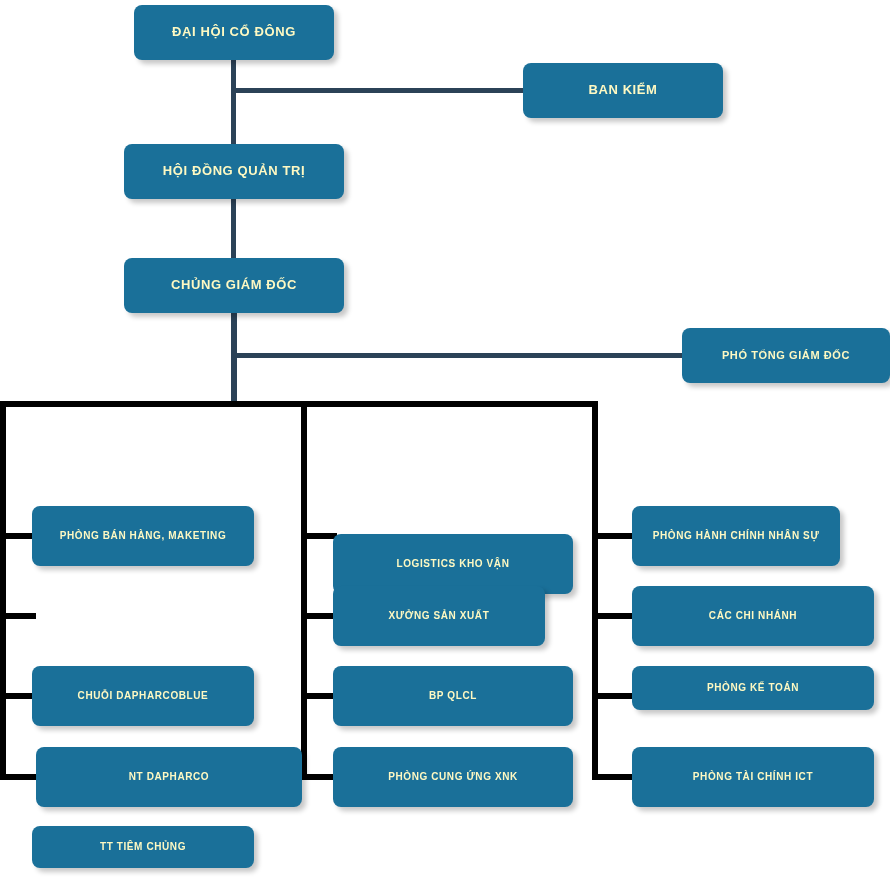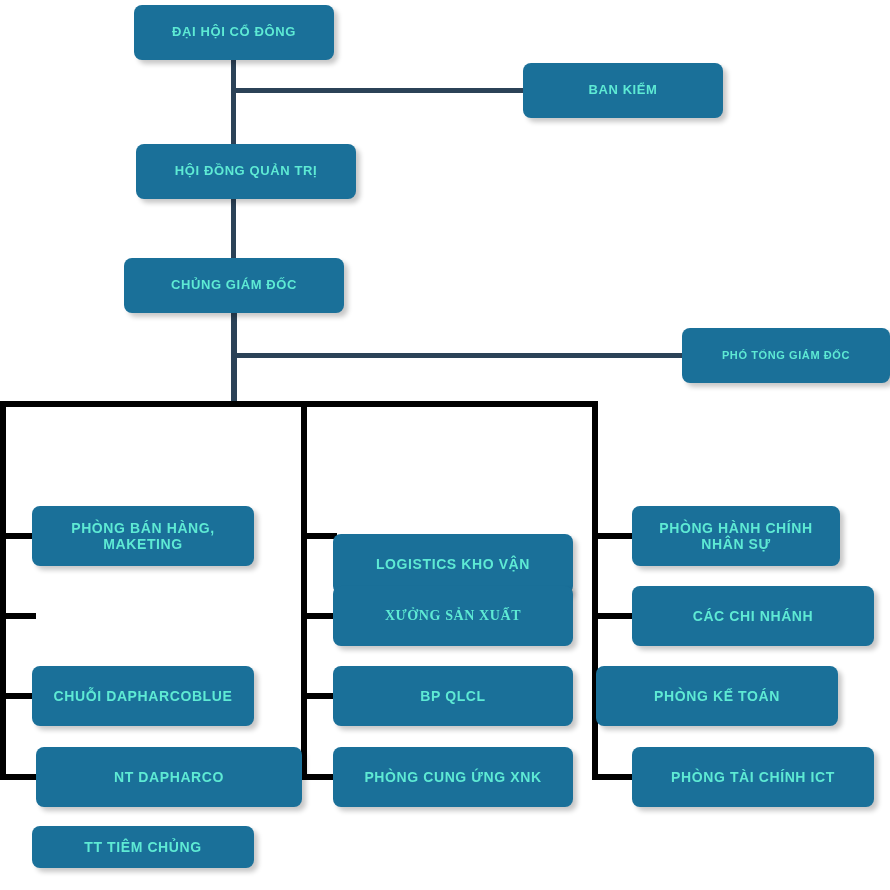--- a/index.html
+++ b/index.html
@@ -15,35 +15,35 @@
     width: 890px;
     height: 890px;
     background: #ffffff;
     overflow: hidden;
   }
   .node {
     position: absolute;
     box-sizing: border-box;
     background: #1a7099;
     border-radius: 8px;
-    color: #5eead4;
+    color: #fef9c3;
     display: flex;
     align-items: center;
     justify-content: center;
     text-align: center;
     font-weight: bold;
     letter-spacing: 0.6px;
     line-height: 1.15;
     box-shadow: 4px 4px 5px rgba(0,0,0,0.22);
     padding: 2px 8px;
     z-index: 5;
   }
   .node.top-level { font-size: 13px; }
   .node.mid-level { font-size: 11px; }
-  .node.leaf      { font-size: 14px; }
+  .node.leaf      { font-size: 10px; }
 
   
   .conn {
     position: absolute;
     z-index: 1;
   }
   .conn.navy  { background: #2b4257; }
   .conn.black { background: #000000; }
 </style>
 </head>
@@ -81,34 +81,34 @@
 
   <div class="conn black" style="left:592px; top:533px; width:44px; height:6px;"></div>
   <div class="conn black" style="left:592px; top:613px; width:44px; height:6px;"></div>
   <div class="conn black" style="left:592px; top:693px; width:44px; height:6px;"></div>
   <div class="conn black" style="left:592px; top:774px; width:44px; height:6px;"></div>
 
   <div class="node top-level" style="left:134px; top:5px; width:200px; height:55px;">ĐẠI HỘI CỔ ĐÔNG</div>
 
   <div class="node top-level" style="left:523px; top:63px; width:200px; height:55px;">BAN KIỂM</div>
 
-  <div class="node top-level" style="left:136px; top:144px; width:220px; height:55px;">HỘI ĐỒNG QUẢN TRỊ</div>
+  <div class="node top-level" style="left:124px; top:144px; width:220px; height:55px;">HỘI ĐỒNG QUẢN TRỊ</div>
 
   <div class="node top-level" style="left:124px; top:258px; width:220px; height:55px;">CHỦNG GIÁM ĐỐC</div>
 
   <div class="node mid-level" style="left:682px; top:328px; width:208px; height:55px;">PHÓ TỔNG GIÁM ĐỐC</div>
 
   <div class="node leaf" style="left:32px; top:506px; width:222px; height:60px;">PHÒNG BÁN HÀNG, MAKETING</div>
   <div class="node leaf" style="left:32px; top:666px; width:222px; height:60px;">CHUỖI DAPHARCOBLUE</div>
   <div class="node leaf" style="left:36px; top:747px; width:266px; height:60px;">NT DAPHARCO</div>
   <div class="node leaf" style="left:32px; top:826px; width:222px; height:42px;">TT TIÊM CHỦNG</div>
 
   <div class="node leaf" style="left:333px; top:534px; width:240px; height:60px;">LOGISTICS KHO VẬN</div>
-  <div class="node leaf" style="left:333px; top:586px; width:240px; height:60px;font-family:Liberation Serif, serif;">XƯỞNG SẢN XUẤT</div>
+  <div class="node leaf" style="left:333px; top:586px; width:212px; height:60px;">XƯỞNG SẢN XUẤT</div>
   <div class="node leaf" style="left:333px; top:666px; width:240px; height:60px;">BP QLCL</div>
   <div class="node leaf" style="left:333px; top:747px; width:240px; height:60px;">PHÒNG CUNG ỨNG XNK</div>
 
   <div class="node leaf" style="left:632px; top:506px; width:208px; height:60px;">PHÒNG HÀNH CHÍNH NHÂN SỰ</div>
   <div class="node leaf" style="left:632px; top:586px; width:242px; height:60px;">CÁC CHI NHÁNH</div>
-  <div class="node leaf" style="left:596px; top:666px; width:242px; height:60px;">PHÒNG KẾ TOÁN</div>
+  <div class="node leaf" style="left:632px; top:666px; width:242px; height:44px;">PHÒNG KẾ TOÁN</div>
   <div class="node leaf" style="left:632px; top:747px; width:242px; height:60px;">PHÒNG TÀI CHÍNH ICT</div>
 
 </div>
 
 </body></html>

